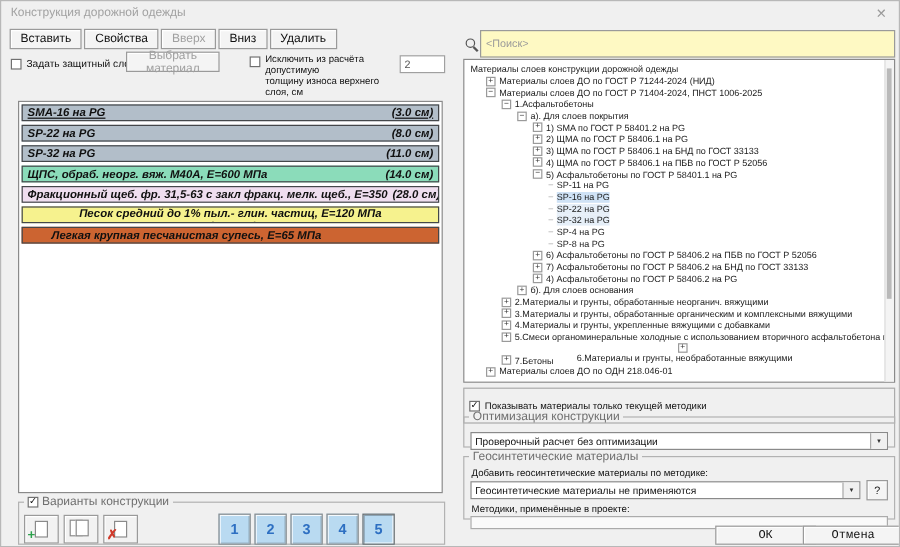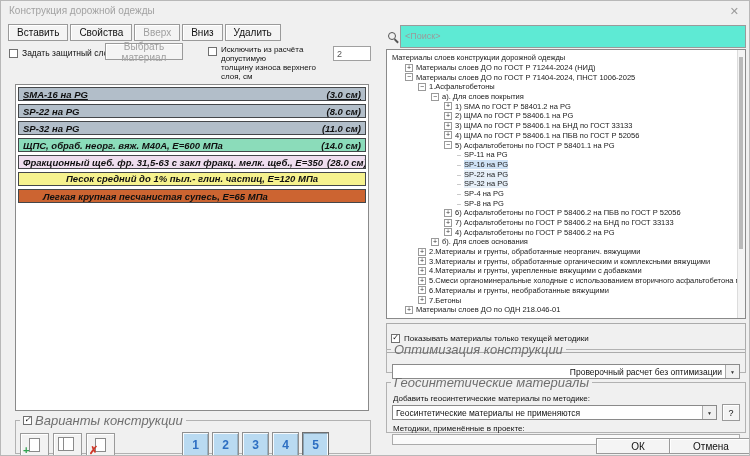--- a/index.html
+++ b/index.html
@@ -40,21 +40,21 @@
   
   .layers-panel { position:absolute; left:14px; top:83px; width:354px; height:327px;
     background:#fff; border:1px solid #8a8a8a; padding:2px 2px; overflow:hidden; }
   .layer-row { display:flex; justify-content:space-between; align-items:center;
     border:1px solid #44474a; height:14px; margin:0 0 3px 0; padding:0 4px;
     font-size:9.5px; font-weight:bold; font-style:italic; color:#101010; white-space:nowrap; overflow:hidden; }
   .layer-row.selected .lname, .layer-row.selected .lthick { text-decoration:underline; }
   .lthick { flex:none; padding-left:4px; }
   
   fieldset { position:absolute; border:1px solid #b2b2b2; background:transparent; }
-  legend { font-size:13px; color:#6f6f6f; padding:0 3px; margin-left:4px; display:flex; align-items:center; gap:3px;font-style:italic; }
+  legend { font-size:10px; color:#6f6f6f; padding:0 3px; margin-left:4px; display:flex; align-items:center; gap:3px; }
   .variants { left:14px; top:412px; width:356px; height:41px; }
   .varicons { position:absolute; left:4px; top:5px; display:flex; gap:4px; }
   .iconbtn { width:29px; height:24px; background:#f2f2f2; border:1px solid #9a9a9a;
     box-shadow: inset 1px 1px 0 #fff; display:inline-flex; align-items:center; justify-content:center; position:relative; }
   .page { width:11px; height:14px; border:1px solid #8a8a8a; background:#fff; position:relative; display:inline-block; }
   .page2 { position:absolute; width:11px; height:14px; border:1px solid #8a8a8a; background:#fff; left:9px; top:3px; }
   .badge { position:absolute; font-size:11px; font-weight:bold; left:2px; bottom:1px; line-height:10px; }
   .badge.add { color:#2ea24e; }
   .badge.del { color:#d03a2b; }
   .varnums { position:absolute; left:166px; top:4px; display:flex; gap:3px; }
@@ -62,49 +62,49 @@
     font-family:"Liberation Sans",sans-serif;
     box-shadow: inset 1px 1px 0 rgba(255,255,255,.85), inset -1px -1px 0 rgba(0,0,0,.18); }
   .numbtn.active { box-shadow: inset 1px 1px 0 rgba(0,0,0,.25), inset -1px -1px 0 rgba(255,255,255,.9);
     border-color:#6f6f6f; }
   
   .rpanel { position:absolute; left:385px; top:0; width:360px; height:456px; }
   .search-row { position:absolute; left:0; top:26px; width:360px; height:18px; display:flex; align-items:center; }
   .mag { width:8px; height:8px; border:1.5px solid #555; border-radius:50%; position:relative; margin:0 4px 0 2px; flex:none; }
   .mag::after { content:""; position:absolute; width:5px; height:1.5px; background:#555;
     transform:rotate(45deg); right:-4px; bottom:-2px; }
-  .search-input { flex:1; height:23px; border:1px solid #9a9a9a; background:#5eead4; font-size:9px;
+  .search-input { flex:1; height:23px; border:1px solid #9a9a9a; background:#fef9c3; font-size:9px;
     padding:0 4px; font-family:"Liberation Sans",sans-serif; color:#333; }
   .search-input::placeholder { color:#9a9a9a; }
   .tree { position:absolute; left:0; top:48px; width:360px; height:270px; background:#fff;
     border:1px solid #8a8a8a; padding:3px 22px 2px 3px; overflow:hidden; }
   .trow { height:9.7px; display:flex; align-items:center; font-size:7.5px; color:#1a1a1a; white-space:nowrap; }
   .exp { width:8px; height:8px; border:1px solid #9a9a9a; background:#fff; display:inline-flex;
     align-items:center; justify-content:center; font-size:7px; line-height:6px; color:#333; margin-right:3px; flex:none; }
   .dash { color:#9a9a9a; margin-right:3px; font-size:7px; flex:none; }
   .hl-strong { background:#cfe2f5; }
   .hl-light { background:#e6eff8; }
   .vscroll { position:absolute; right:1px; top:1px; bottom:1px; width:8px; background:#f4f4f4; border-left:1px solid #dcdcdc; }
   .vthumb { position:absolute; top:7px; right:2px; width:4px; height:192px; background:#b9b9b9; }
   .filter-strip { position:absolute; left:0; top:322px; width:360px; height:17px;
     border:1px solid #ababab; background:#f0f0f0; display:flex; align-items:center; gap:4px; padding:14px 4px; font-size:8px; }
   .opt-group { left:0; top:341px; width:360px; height:31px; position:absolute; }
   .combo { display:flex; border:1px solid #8a8a8a; background:#fff; height:15px; align-items:center; font-size:8.5px; }
   .combo .ctxt { flex:1; padding:0 3px; color:#111; white-space:nowrap; overflow:hidden; }
   .combo .carrow { width:14px; height:100%; border-left:1px solid #ababab; background:#f0f0f0;
     display:flex; align-items:center; justify-content:center; font-size:5px; color:#333; flex:none; }
-  .opt-combo { position:absolute; left:5px; right:5px; top:7px;text-align:right; }
+  .opt-combo { position:absolute; left:5px; right:5px; top:7px; }
   .geo-group { left:0; top:374px; width:360px; height:58px; position:absolute; }
   .geo-label1 { position:absolute; left:6px; top:4px; font-size:8px; }
   .geo-combo { position:absolute; left:5px; top:15px; right:28px; }
   .help-btn { position:absolute; right:5px; top:14px; width:18px; height:17px; font-size:9px; }
   .geo-label2 { position:absolute; left:6px; top:34px; font-size:8px; }
   .methods-field { position:absolute; left:5px; right:5px; top:44px; height:11px;
     background:#fafafa; border:1px solid #ababab; }
-  .footer-btn { position:absolute; width:84px; height:16px; top:437px; }
+  .footer-btn { position:absolute; width:84px; height:16px; top:437px;font-family:Liberation Mono, monospace; }
   .ok-btn { left:595px; }
   .cancel-btn { left:668px; }
 </style>
 </head>
 <body>
 
 <div class="titlebar">
   <span class="title">Конструкция дорожной одежды</span>
   <span class="close">✕</span>
 </div>
@@ -287,21 +287,21 @@
         <span>3.Материалы и грунты, обработанные органическим и комплексными вяжущими</span>
       </div>
       <div class="trow" style="padding-left: 28px;">
         <span class="exp">+</span>
         <span>4.Материалы и грунты, укрепленные вяжущими с добавками</span>
       </div>
       <div class="trow" style="padding-left: 28px;">
         <span class="exp">+</span>
         <span>5.Смеси органоминеральные холодные с использованием вторичного асфальтобетона по ГОСТ Р 70</span>
       </div>
-      <div class="trow" style="padding-left: 28px;">
+      <div class="trow" style="padding-left: 28px; flex-direction: column;">
         <span class="exp">+</span>
         <span>6.Материалы и грунты, необработанные вяжущими</span>
       </div>
       <div class="trow" style="padding-left: 28px;">
         <span class="exp">+</span>
         <span>7.Бетоны</span>
       </div>
       <div class="trow" style="padding-left: 15px;">
         <span class="exp">+</span>
         <span>Материалы слоев ДО по ОДН 218.046-01</span>

